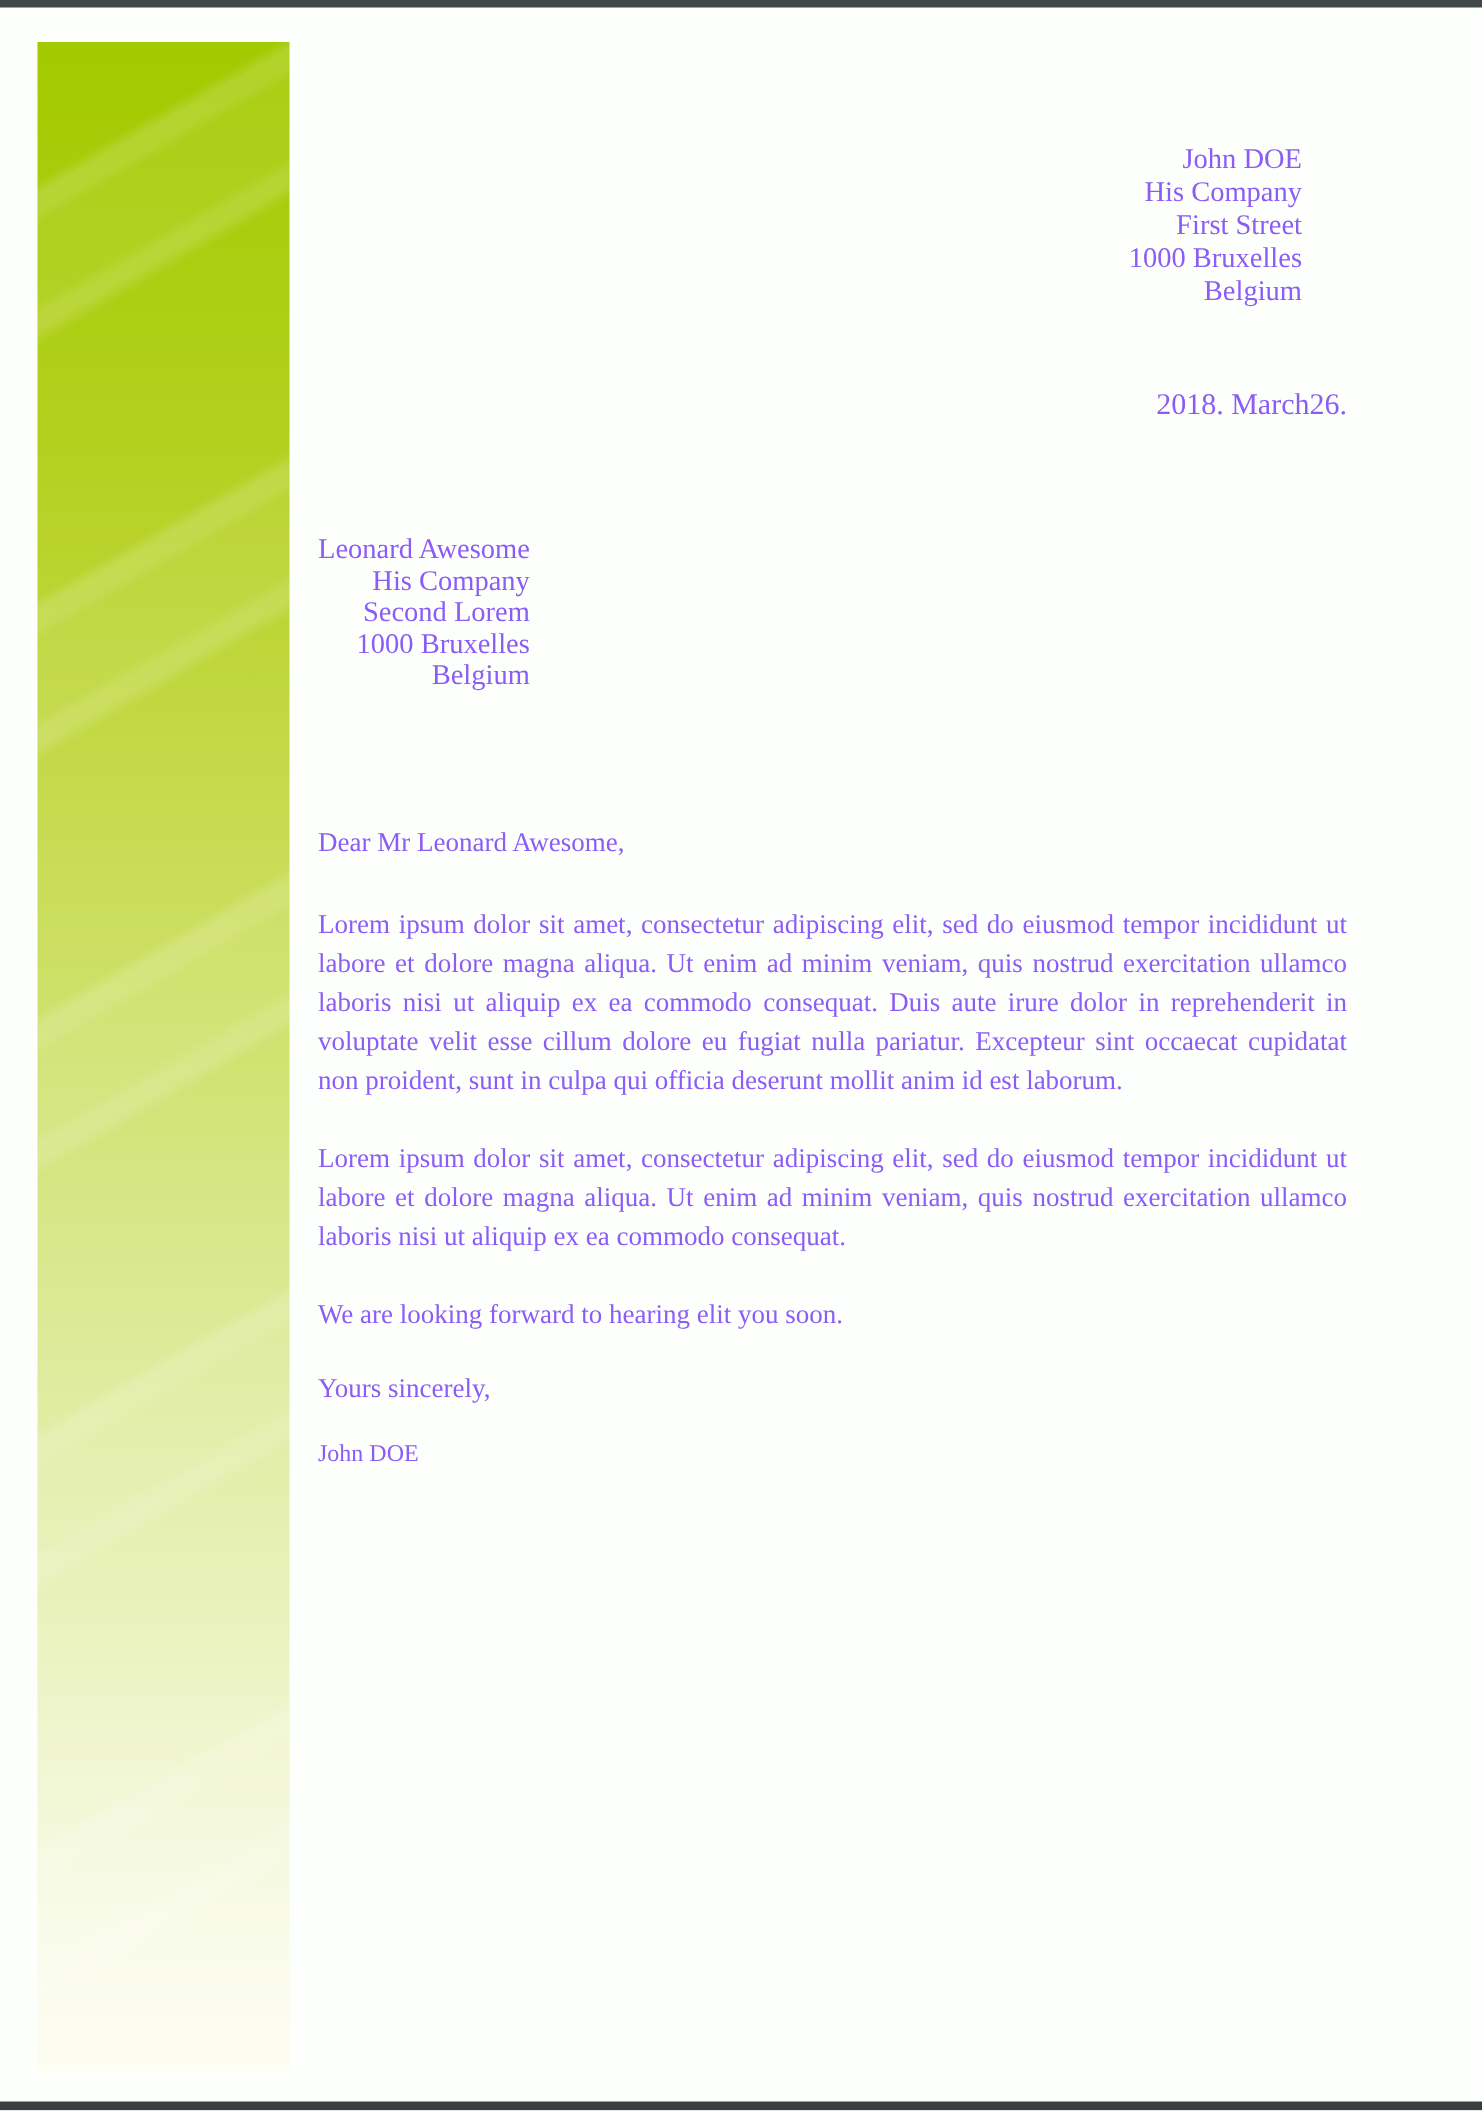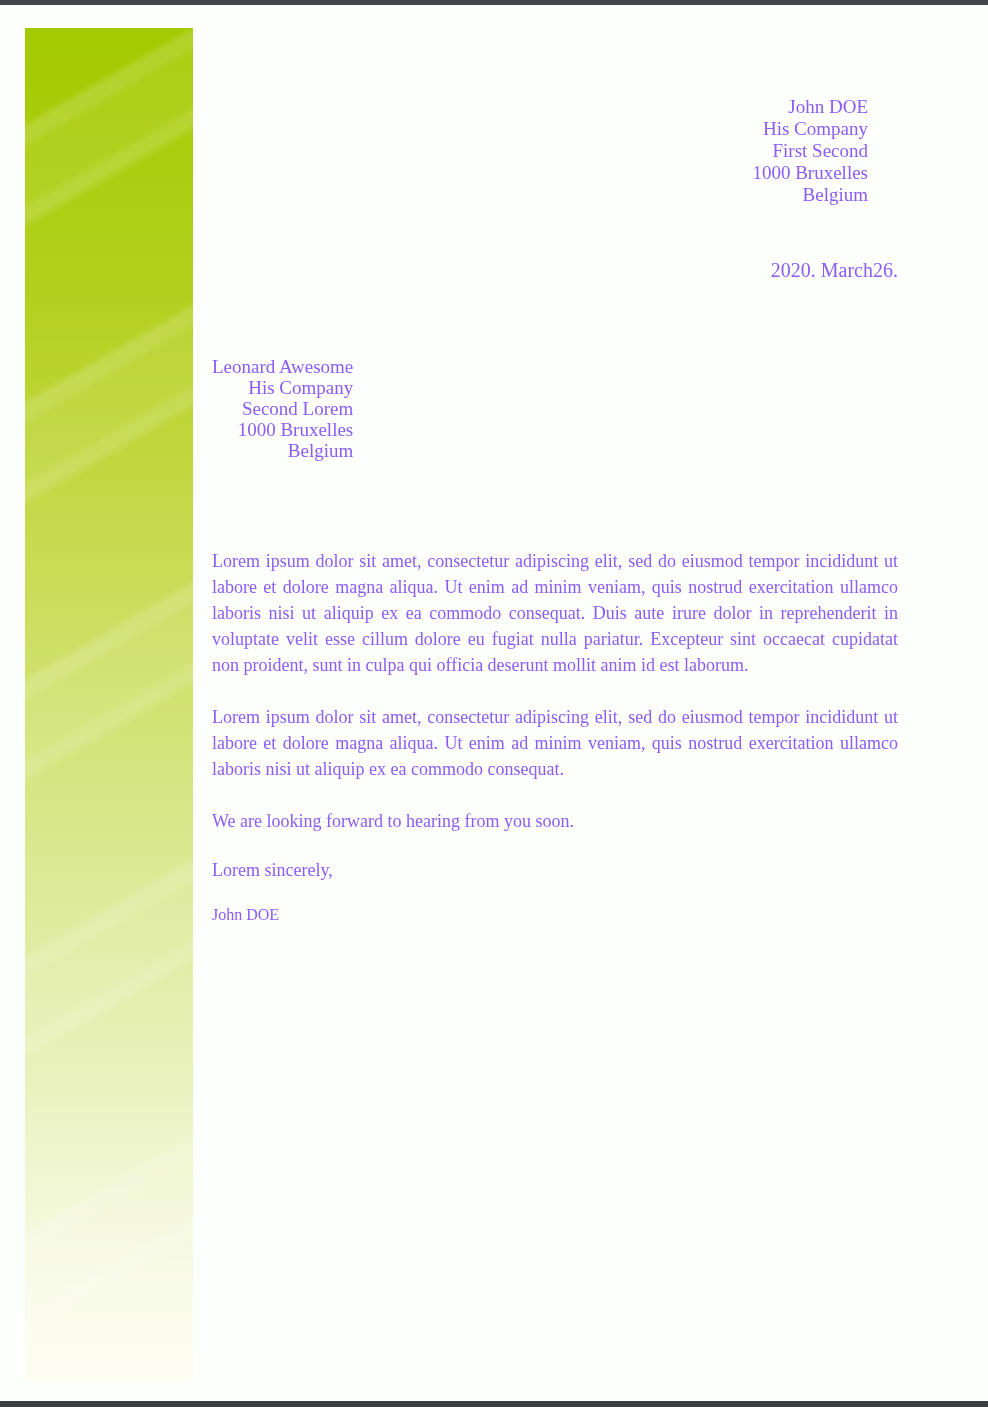--- a/index.html
+++ b/index.html
@@ -106,38 +106,39 @@
 
 <div class="page">
 
   <div class="top-bar"></div>
 
   <div class="sidebar"></div>
 
   <div class="sender">
     <div>John DOE</div>
     <div>His Company</div>
-    <div>First Second</div>
+    <div>First Street</div>
     <div>1000 Bruxelles</div>
     <div>Belgium</div>
   </div>
 
-  <div class="date">2020. March26.</div>
+  <div class="date">2018. March26.</div>
 
   <div class="recipient">
     <div>Leonard Awesome</div>
     <div>His Company</div>
     <div>Second Lorem</div>
     <div>1000 Bruxelles</div>
     <div>Belgium</div>
   </div>
 
   <div class="body-block">
+    <p class="salutation">Dear Mr Leonard Awesome,</p>
     <p class="para">Lorem ipsum dolor sit amet, consectetur adipiscing elit, sed do eiusmod tempor incididunt ut labore et dolore magna aliqua. Ut enim ad minim veniam, quis nostrud exercitation ullamco laboris nisi ut aliquip ex ea commodo consequat. Duis aute irure dolor in reprehenderit in voluptate velit esse cillum dolore eu fugiat nulla pariatur. Excepteur sint occaecat cupidatat non proident, sunt in culpa qui officia deserunt mollit anim id est laborum.</p>
     <p class="para">Lorem ipsum dolor sit amet, consectetur adipiscing elit, sed do eiusmod tempor incididunt ut labore et dolore magna aliqua. Ut enim ad minim veniam, quis nostrud exercitation ullamco laboris nisi ut aliquip ex ea commodo consequat.</p>
-    <p class="closing-line">We are looking forward to hearing from you soon.</p>
-    <p class="valediction">Lorem sincerely,</p>
+    <p class="closing-line">We are looking forward to hearing elit you soon.</p>
+    <p class="valediction">Yours sincerely,</p>
     <p class="signature">John DOE</p>
   </div>
 
   <div class="bottom-bar"></div>
 
 </div>
 
 </body></html>

